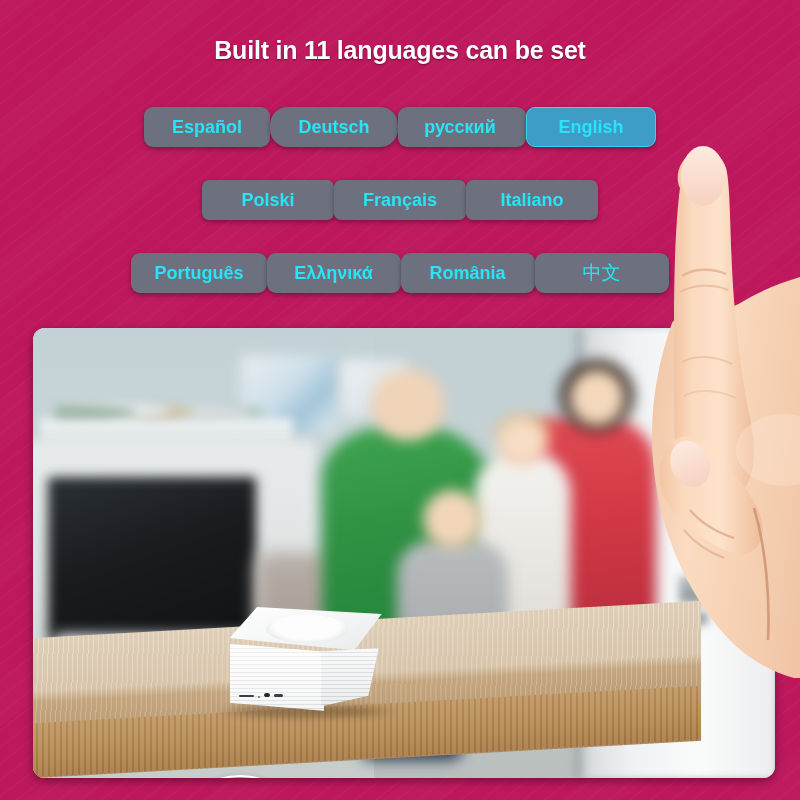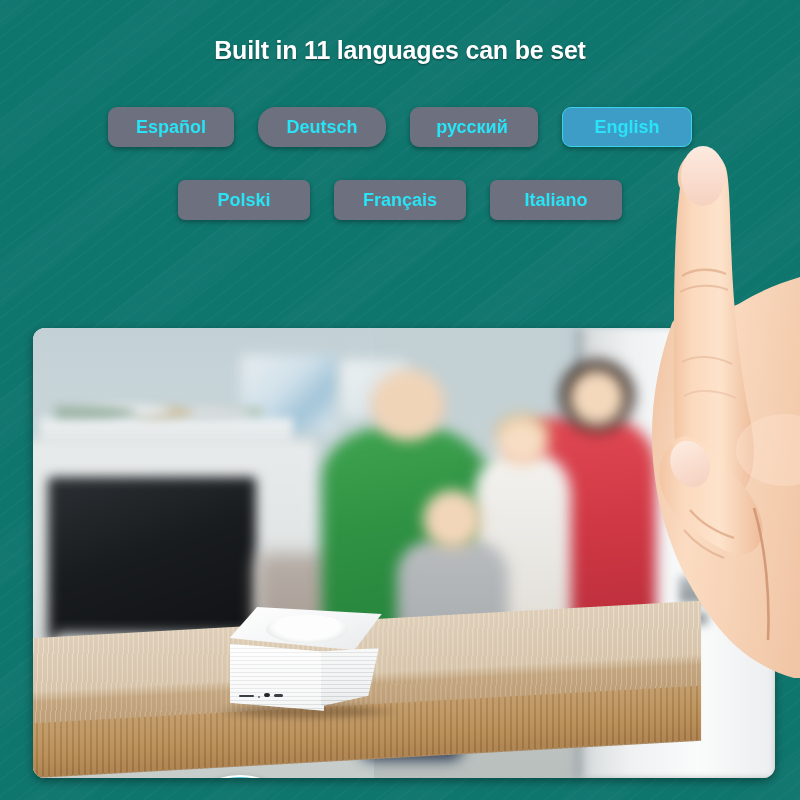--- a/index.html
+++ b/index.html
@@ -4,21 +4,21 @@
 <style>
   * { box-sizing: border-box; margin: 0; padding: 0; }
   html, body {
     width: 800px; height: 800px;
     overflow: hidden;
     font-family: "Liberation Sans", sans-serif;
   }
   #stage {
     position: relative;
     width: 800px; height: 800px;
-    background: #0f766e;
+    background: #be185d;
     overflow: hidden;
   }
   
   .bg-watermark {
     position: absolute; inset: 0;
     background-image:
       repeating-linear-gradient(-38deg,
         rgba(255,255,255,0.020) 0px,
         rgba(255,255,255,0.020) 2px,
         rgba(255,255,255,0) 2px,
@@ -42,21 +42,20 @@
     letter-spacing: -0.2px;
     text-shadow: 0 1px 2px rgba(0,0,0,0.45);
   }
 
   
   .chip-rows { position: absolute; top: 107px; left: 0; width: 800px; }
   .chip-row {
     display: flex;
     justify-content: center;
     align-items: center;
-    gap: 24px;
     margin-bottom: 33px;
     text-align: center;
   }
   .chip {
     height: 40px;
     display: flex;
     align-items: center;
     justify-content: center;
     padding: 0 22px;
     border-radius: 9px;
@@ -348,20 +347,26 @@
       <div class="chip">русский</div>
       <div class="chip selected">English</div>
     </div>
 
     <div class="chip-row row-1">
       <div class="chip">Polski</div>
       <div class="chip">Français</div>
       <div class="chip">Italiano</div>
     </div>
 
+    <div class="chip-row row-2">
+      <div class="chip">Português</div>
+      <div class="chip">Ελληνικά</div>
+      <div class="chip">România</div>
+      <div class="chip cjk">中文</div>
+    </div>
 
   </div>
 
   <div class="photo-panel">
     <div class="scene">
       <div class="wall"></div>
       <div class="wall-left"></div>
       <div class="picture-a"></div>
       <div class="picture-b"></div>
       <div class="shelf"></div>

